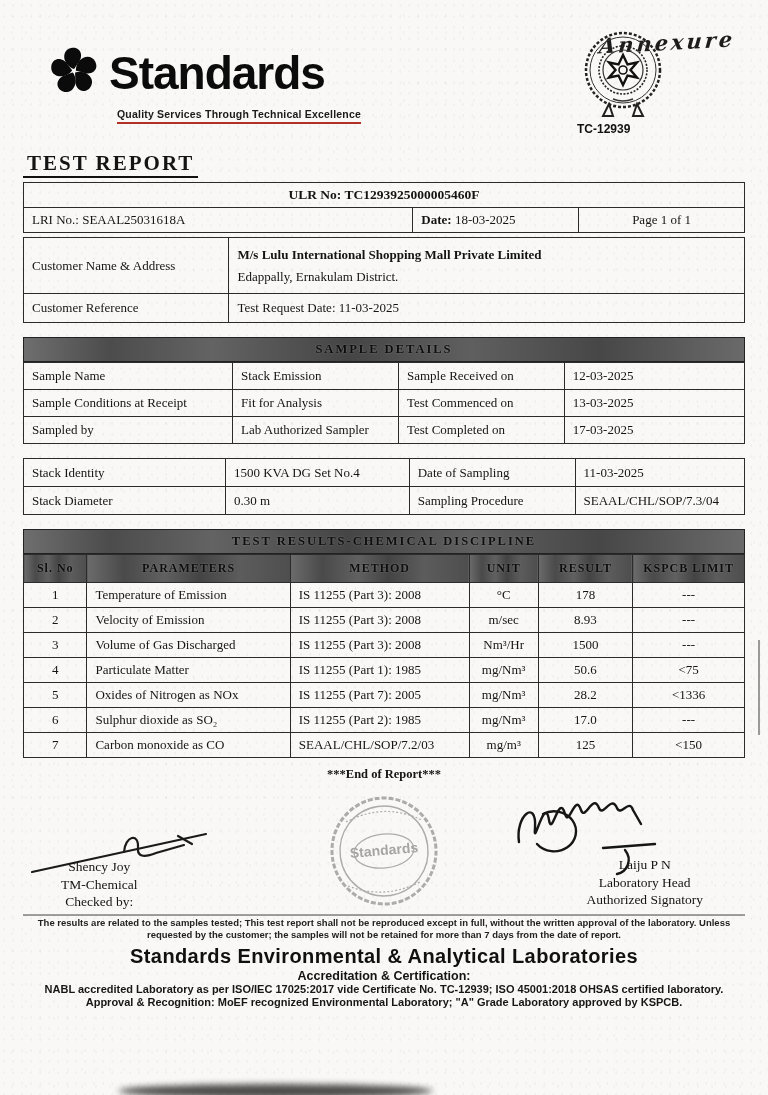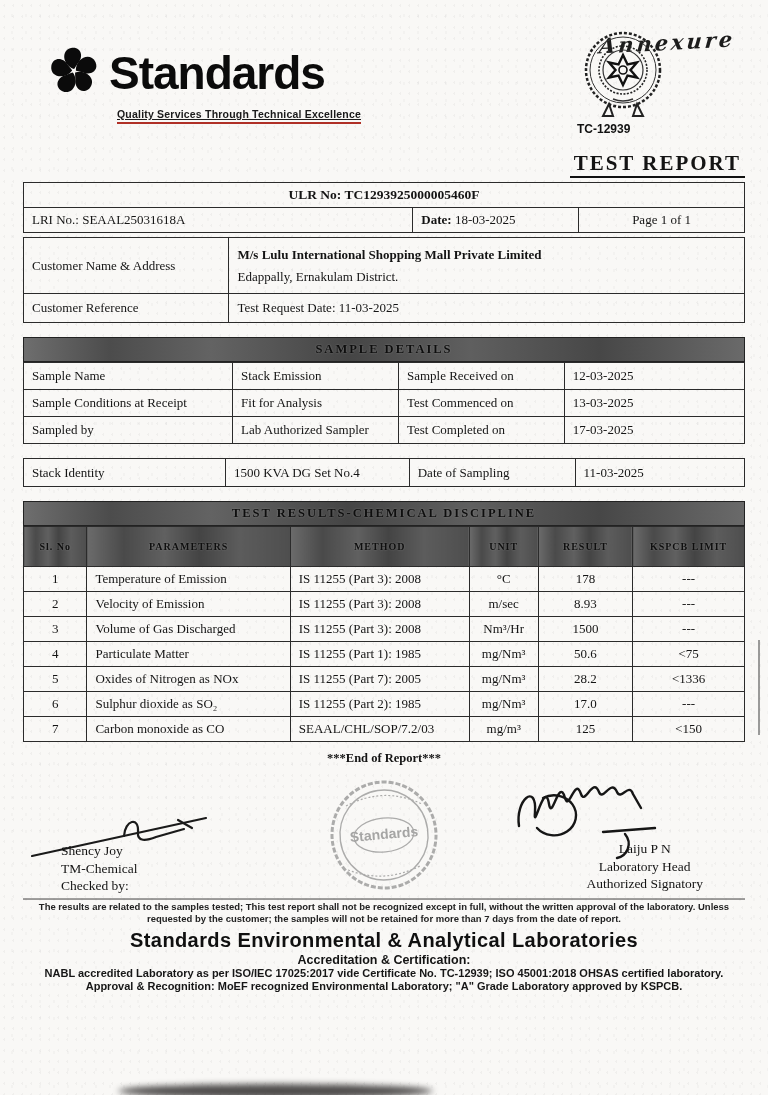--- a/index.html
+++ b/index.html
@@ -36,29 +36,28 @@
     font-family:"Liberation Sans", sans-serif;
     font-weight:bold; font-size:46px; letter-spacing:-1px; color:#0b0b0b;
     line-height:1; margin-left:6px;
   }
   .logo-tag{
     font-family:"Liberation Sans", sans-serif;
     font-weight:bold; font-size:10.5px; color:#1a1a1a;
     margin:2px 0 0 72px; letter-spacing:0.2px;
     border-bottom:2px solid #b03026; padding-bottom:2px;
     display:inline-block;
-    text-decoration:underline;
   }
   .seal{ position:absolute; right:72px; top:28px; text-align:left; width:96px; }
   .seal-cert{
     font-family:"Liberation Sans", sans-serif;
     font-weight:bold; font-size:12px; color:#111; margin-top:-2px;
   }
   .title{
-    position:absolute; left:0; right:0; bottom:2px; text-align:right;
+    position:absolute; left:0; right:0; bottom:2px; text-align:left;
   }
   .title span{
     font-size:21px; font-weight:bold; letter-spacing:2px;
     border-bottom:2.5px solid #111; padding:0 4px 1px;
   }
   
   table{ width:100%; border-collapse:collapse; table-layout:fixed; }
   td,th{
     border:1.5px solid #2b2b2b;
     font-size:13px; padding:4px 8px; vertical-align:middle;
@@ -70,33 +69,33 @@
     color:#0e0e0e;
     font-weight:bold; font-size:12.5px; letter-spacing:2px;
     text-align:center; padding:4px 2px;
     text-shadow:0 0 2px rgba(190,190,190,0.45);
   }
   .ulr-cell{ text-align:center; font-weight:bold; font-size:13.5px; }
   .bold{ font-weight:bold; }
   .center{ text-align:center; } .gap14{ height:14px; } .gap4{ height:4px; }
   .results-head th{
     background:linear-gradient(90deg,#6b6b6b,#4a4a4a 18%,#606060 38%,#444 55%,#5c5c5c 75%,#4e4e4e);
-    color:#0e0e0e; font-size:10px; letter-spacing:1px;
+    color:#0e0e0e; font-size:12px; letter-spacing:1px;
     text-shadow:0 0 2px rgba(185,185,185,0.45);
-    padding:14px 2px; text-align:center;
+    padding:6px 2px; text-align:center;
   }
   .remarks{ font-weight:bold; font-size:13px; margin-top:3px; }
   .endnote{ text-align:center; font-weight:bold; font-size:12.5px; margin-top:9px; }
   
   .sig-area{ position:relative; height:128px; margin-top:4px; }
   .sig-left-svg{ position:absolute; left:5px; top:28px; }
   .stamp-svg{ position:absolute; left:295px; top:8px; opacity:0.6; }
   .sig-right-svg{ position:absolute; right:58px; top:0px; }
   .sig-names-left{
-    position:absolute; left:38px; top:72px; text-align:left;
+    position:absolute; left:38px; top:72px; text-align:center;
     font-size:13.5px; line-height:1.3;
   }
   .sig-names-right{
     position:absolute; right:42px; top:70px; text-align:center;
     font-size:13.5px; line-height:1.3;
   }
   
   .disc{
     border-top:1.5px solid #3a3a3a;
     font-family:"Liberation Sans", sans-serif;
@@ -259,20 +258,26 @@
         <col style="width:25.5%">
         <col style="width:23%">
         <col style="width:23.5%">
       </colgroup>
     <tbody>
         <tr style="height:28px;">
       <td>Stack Identity</td>
       <td>1500 KVA DG Set No.4</td>
       <td>Date of Sampling</td>
       <td>11-03-2025</td>
+    </tr>
+    <tr style="height:28px;">
+      <td>Stack Diameter</td>
+      <td>0.30 m</td>
+      <td>Sampling Procedure</td>
+      <td>SEAAL/CHL/SOP/7.3/04</td>
     </tr>
   </tbody>
     </table>
 
   <div class="gap14"></div>
   <div class="band">TEST RESULTS-CHEMICAL DISCIPLINE</div>
   <table>
     <colgroup>
       <col style="width:8.8%">
         <col style="width:28.2%">
@@ -389,21 +394,21 @@
       <div>Checked by:</div>
     </div>
     <div class="sig-names-right">
       <div>Laiju P N</div>
       <div>Laboratory Head</div>
       <div>Authorized Signatory</div>
     </div>
   </div>
 
   <div class="disc">
-    <div>The results are related to the samples tested; This test report shall not be recognized except in full, without the written approval of the laboratory. Unless</div>
+    <div>The results are related to the samples tested; This test report shall not be reproduced except in full, without the written approval of the laboratory. Unless</div>
     <div>requested by the customer; the samples will not be retained for more than 7 days from the date of report.</div>
   </div>
 
   <div class="foot">
     <div class="foot-name">Standards  Environmental &amp; Analytical Laboratories</div>
     <div class="foot-acc">Accreditation &amp; Certification:</div>
     <div class="foot-line">NABL accredited Laboratory as per ISO/IEC 17025:2017 vide Certificate No. TC-12939; ISO 45001:2018 OHSAS certified laboratory.</div>
     <div class="foot-line">Approval &amp; Recognition: MoEF recognized Environmental Laboratory; "A" Grade Laboratory approved by KSPCB.</div>
 
   </div>

